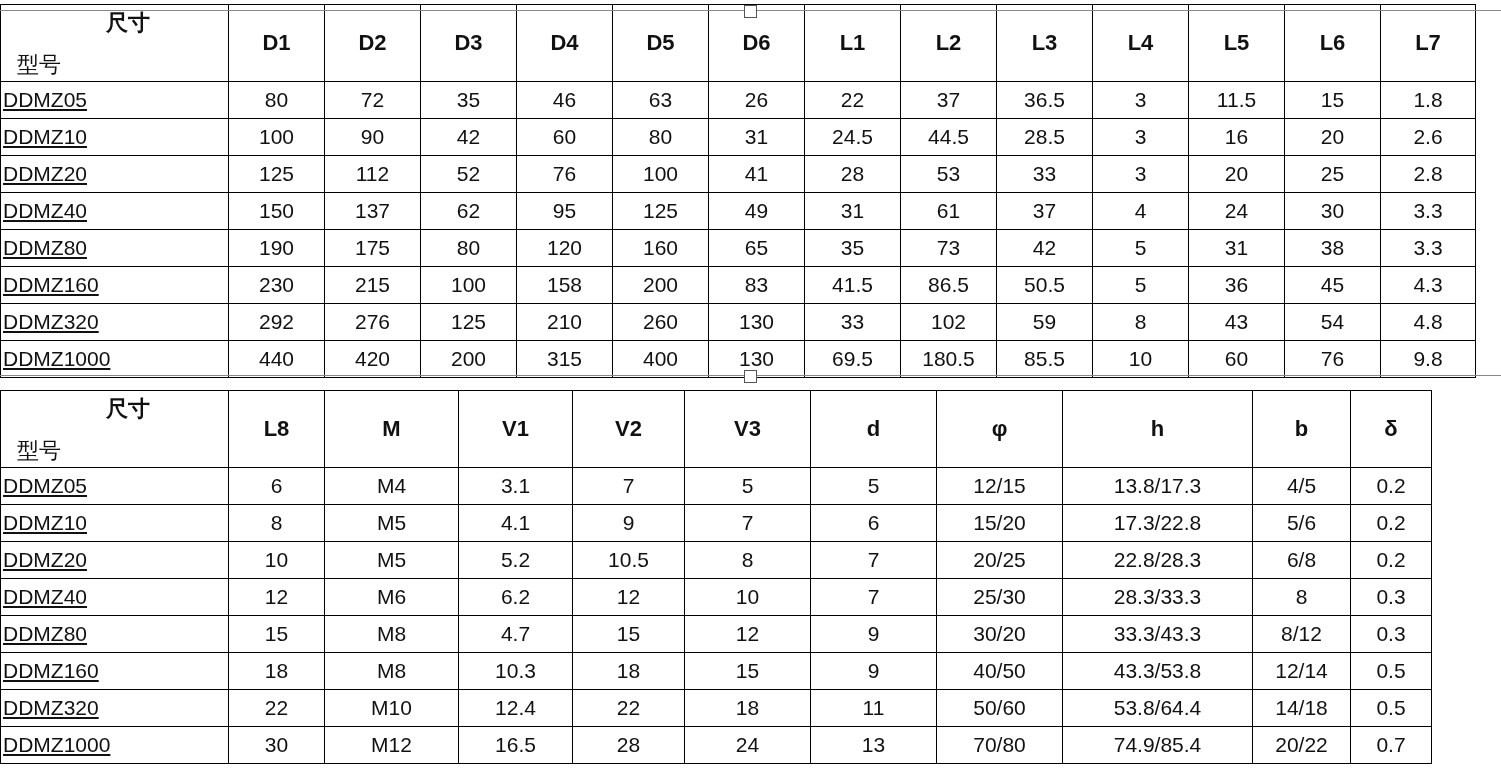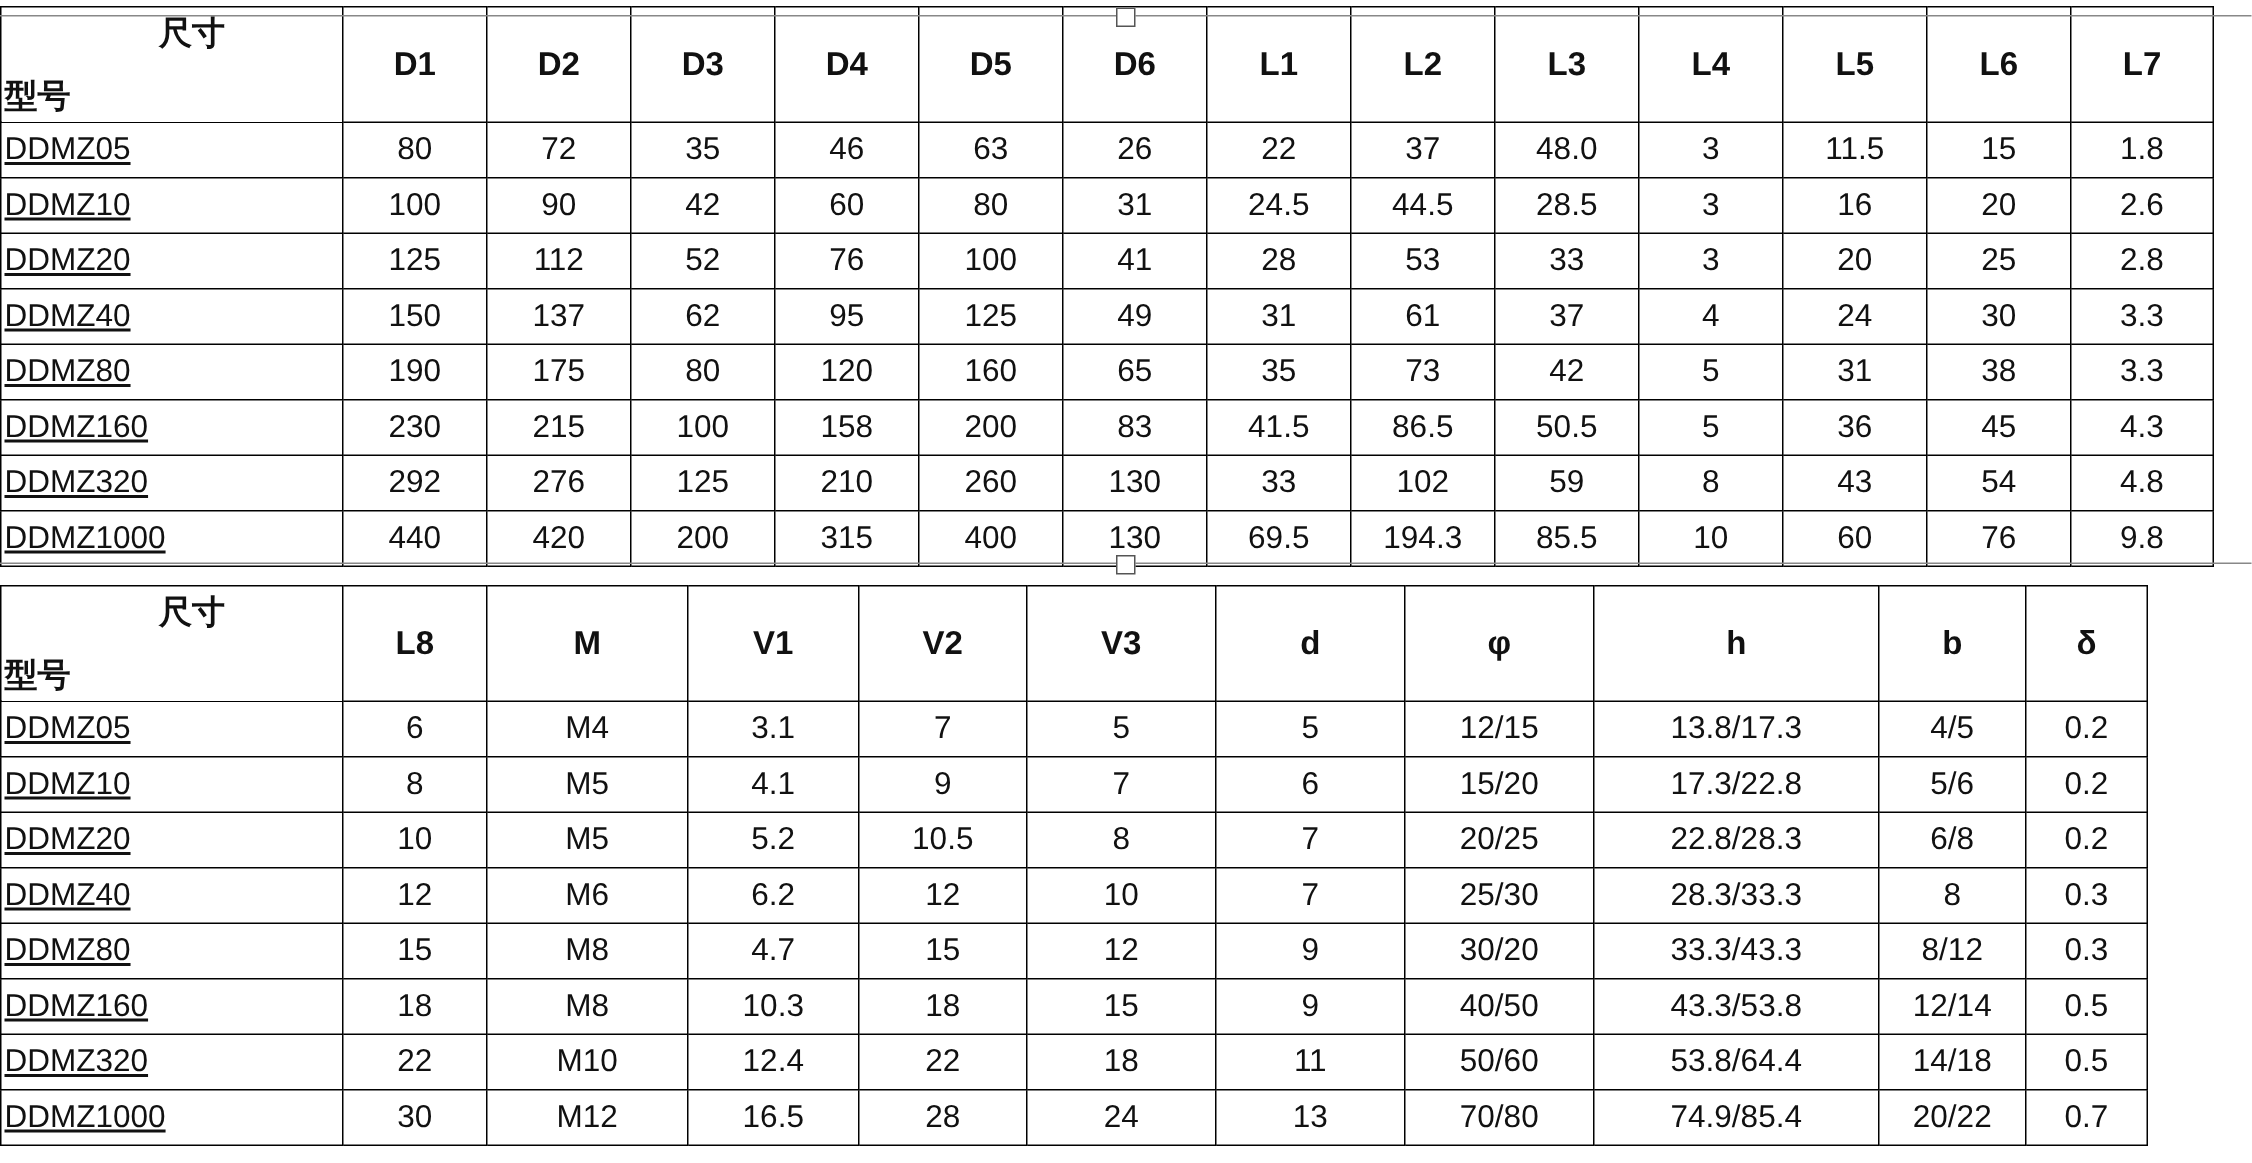--- a/index.html
+++ b/index.html
@@ -79,23 +79,23 @@
     top: 2px;
     right: 78px;
     font-size: 22px;
     font-weight: bold;
     line-height: 32px;
     font-family: "DejaVu Sans", sans-serif;
   }
   .corner .model-label {
     position: absolute;
     bottom: 0px;
-    left: 2px;
+    left: 16px;
     font-size: 22px;
-    font-weight: bold;
+    font-weight: normal;
     line-height: 32px;
     font-family: "DejaVu Sans", sans-serif;
   }
 
   
   .sel-handle {
     position: absolute;
     width: 11px;
     height: 11px;
     background: #ffffff;
@@ -160,21 +160,21 @@
       <tr>
             <td class="model-cell">DDMZ05</td>
             <td>80</td>
             <td>72</td>
             <td>35</td>
             <td>46</td>
             <td>63</td>
             <td>26</td>
             <td>22</td>
             <td>37</td>
-            <td>48.0</td>
+            <td>36.5</td>
             <td>3</td>
             <td>11.5</td>
             <td>15</td>
             <td>1.8</td>
           </tr>
           <tr>
             <td class="model-cell">DDMZ10</td>
             <td>100</td>
             <td>90</td>
             <td>42</td>
@@ -271,21 +271,21 @@
           </tr>
           <tr>
             <td class="model-cell">DDMZ1000</td>
             <td>440</td>
             <td>420</td>
             <td>200</td>
             <td>315</td>
             <td>400</td>
             <td>130</td>
             <td>69.5</td>
-            <td>194.3</td>
+            <td>180.5</td>
             <td>85.5</td>
             <td>10</td>
             <td>60</td>
             <td>76</td>
             <td>9.8</td>
           </tr>
         </tbody>
     </table>
     <div class="sel-line edge-top"></div>
     <div class="sel-line edge-bottom"></div>

